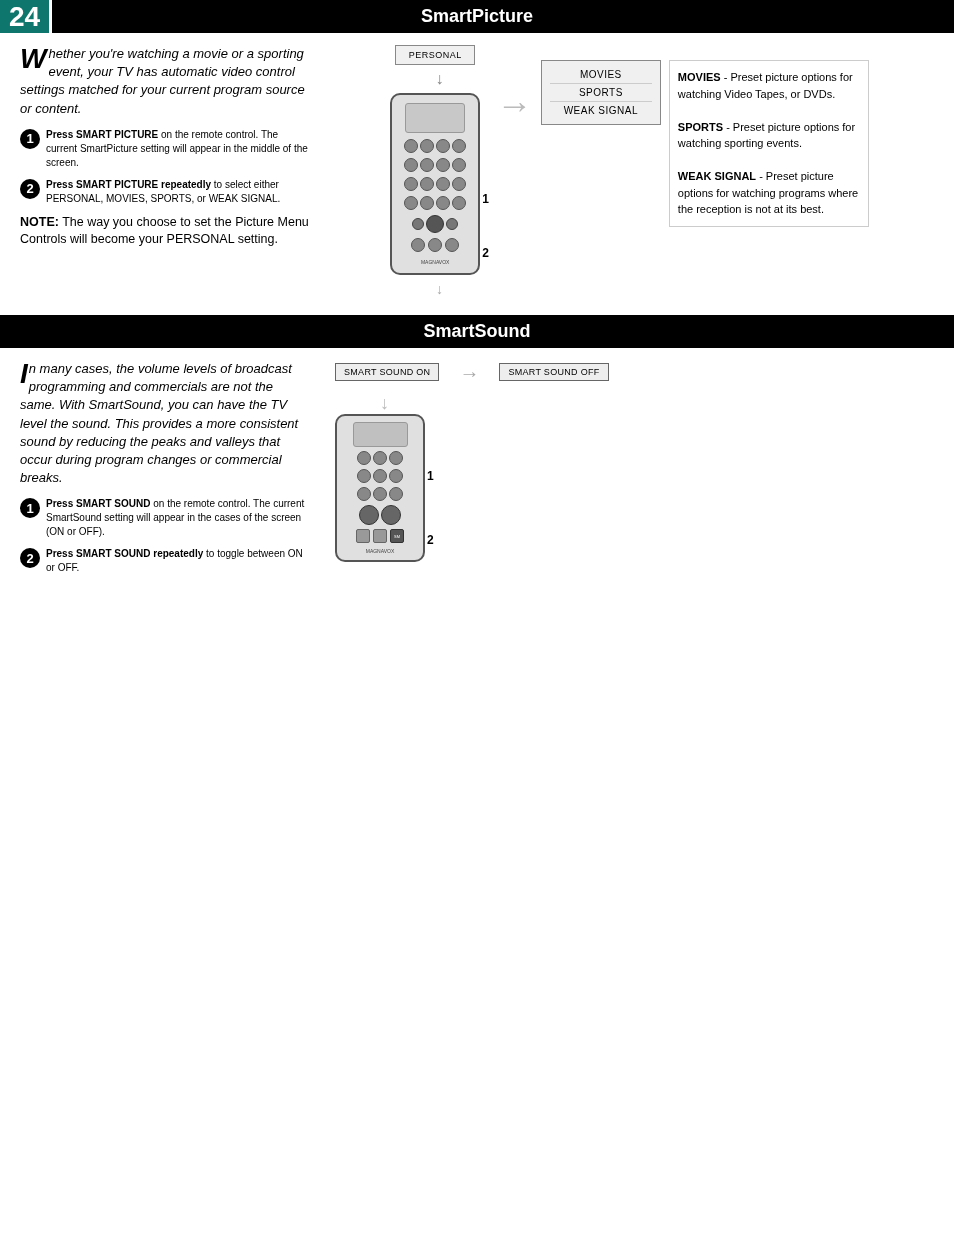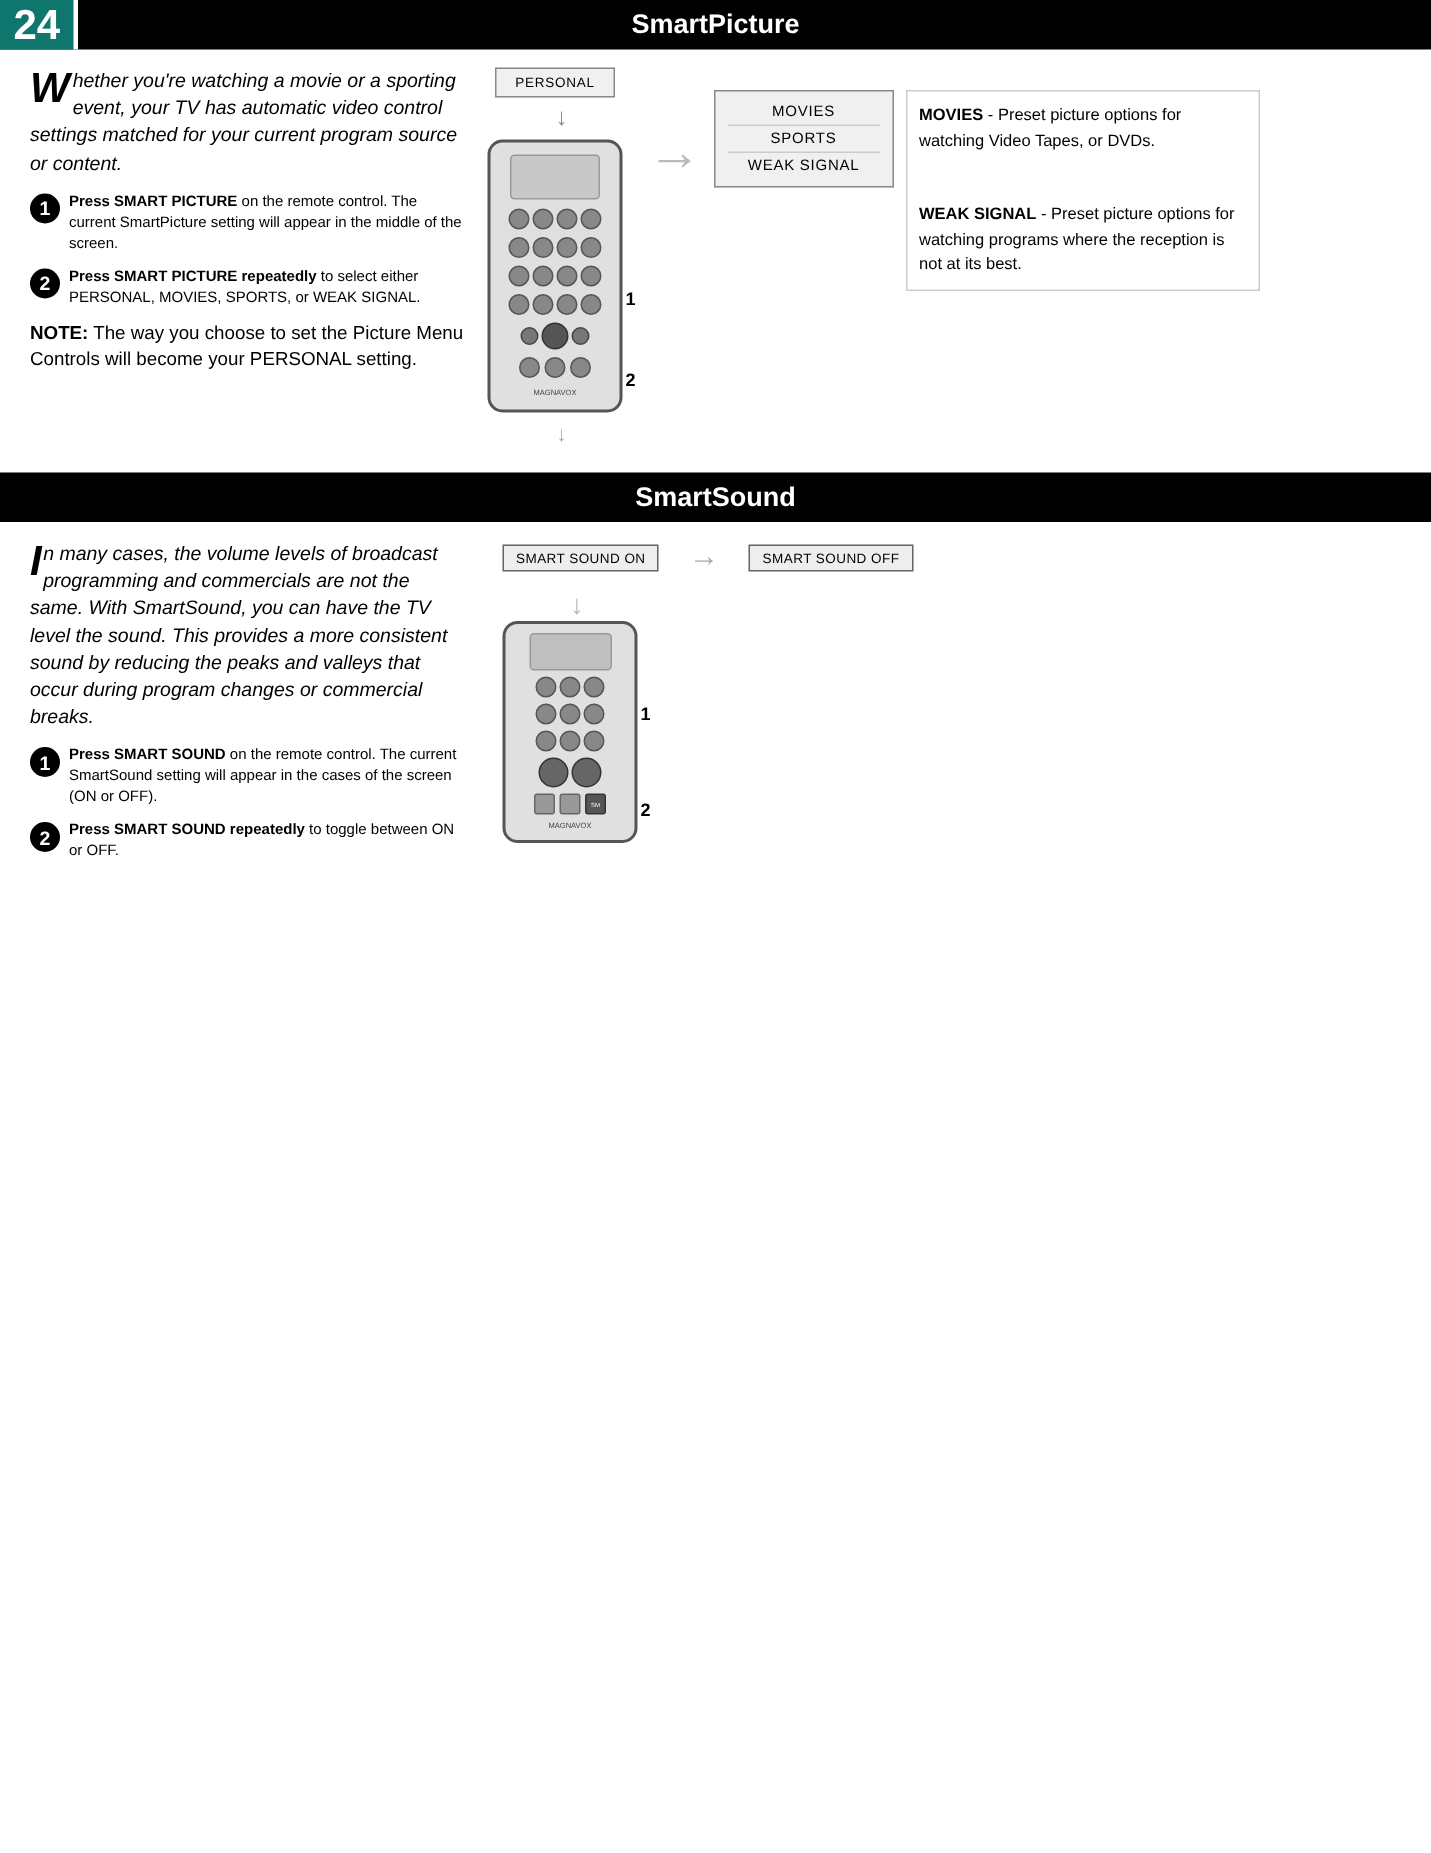--- a/index.html
+++ b/index.html
@@ -287,20 +287,21 @@
       line-height: 1;
     }
 
     
     .sp-full-diagram {
       display: flex;
       flex-direction: row;
       align-items: flex-start;
       gap: 8px;
       flex: 1;
+      justify-content: center;
     }
 
     .sp-diagram-left {
       display: flex;
       flex-direction: column;
       align-items: center;
       gap: 6px;
     }
   </style>
 </head>
@@ -407,23 +408,24 @@
         <div style="color:#bbb; font-size:36px; margin-top:20px;">→</div>
 
         <div style="display:flex; flex-direction:column; gap:0;">
           <div class="options-panel">
             <div class="option-item">MOVIES</div>
             <div class="option-item">SPORTS</div>
             <div class="option-item">WEAK SIGNAL</div>
           </div>
         </div>
 
-        <div class="sp-info-panel" style="width: 236px; font-size:11px;">
+        <div class="sp-info-panel" style="width: 200px; font-size:11px;">
           <p><strong>MOVIES</strong><span> - Preset picture options for watching Video Tapes, or DVDs.</span></p>
           <br>
+          <p><strong>SPORTS</strong><span> - Preset picture options for watching sporting events.</span></p>
           <br>
           <p><strong>WEAK SIGNAL</strong><span> - Preset picture options for watching programs where the reception is not at its best.</span></p>
         </div>
       </div>
 
     </div>
 
   </div>
 
   <div class="section-header" style="margin-top:8px;">

